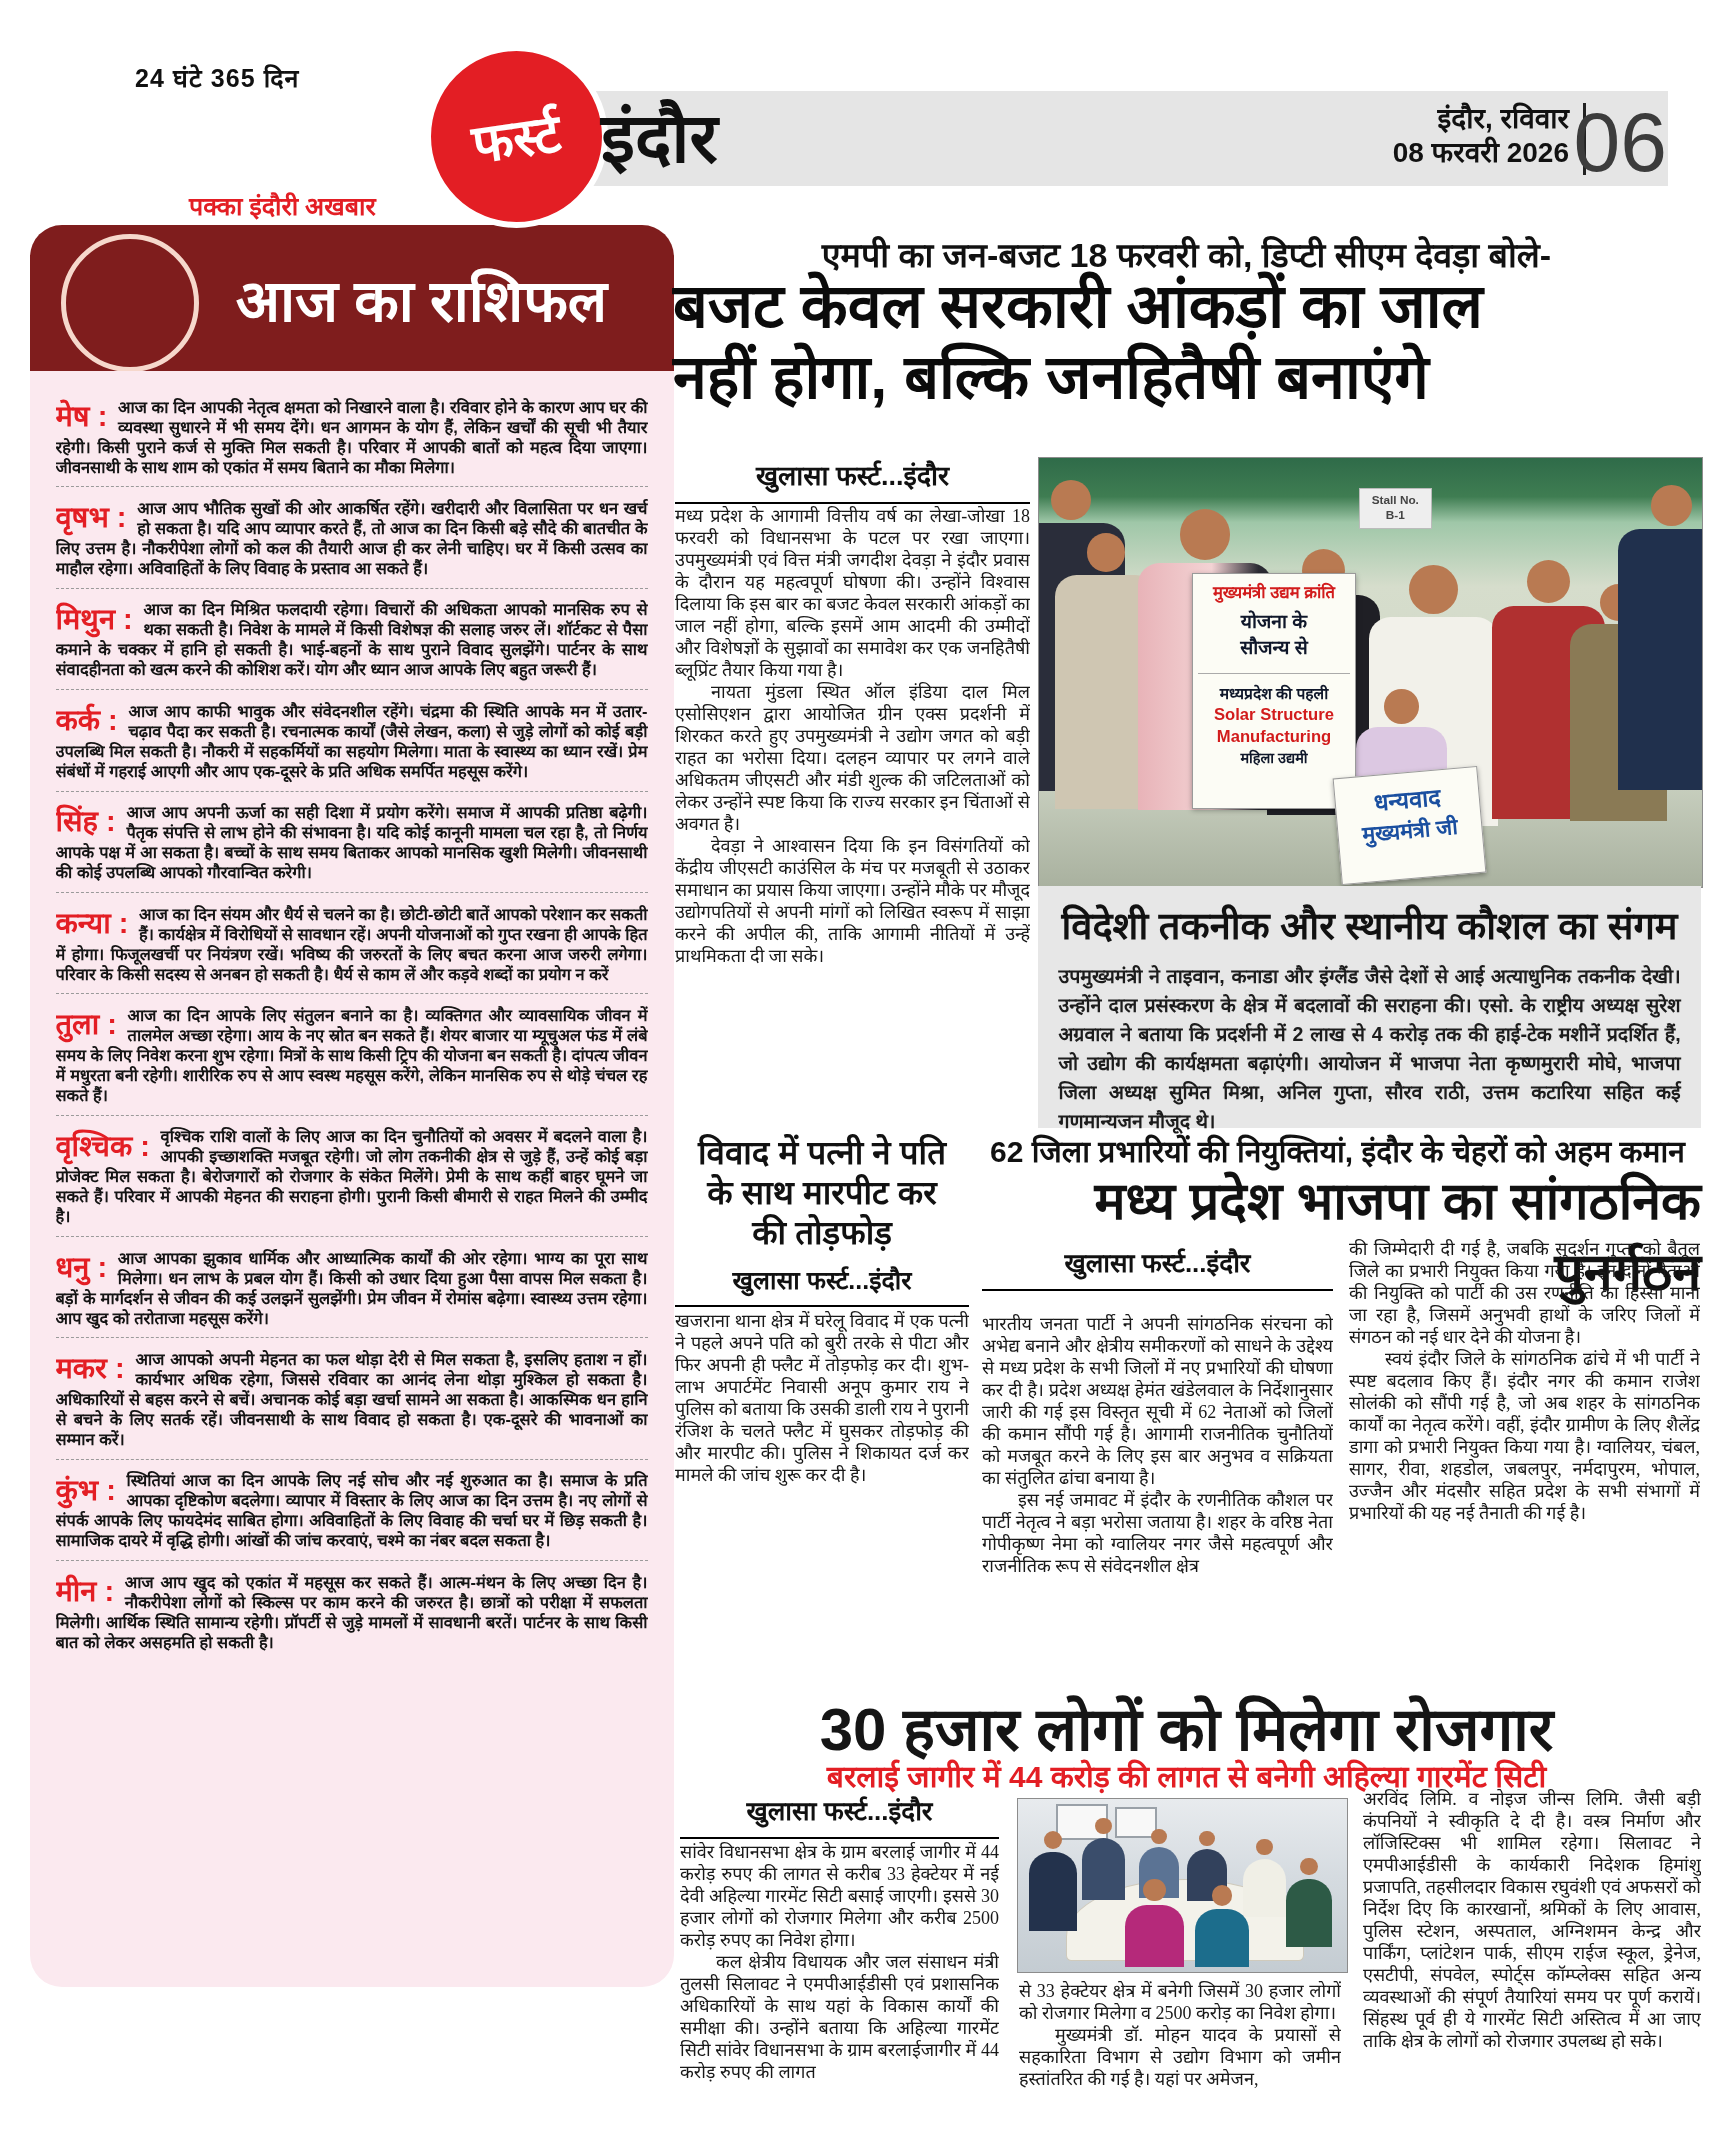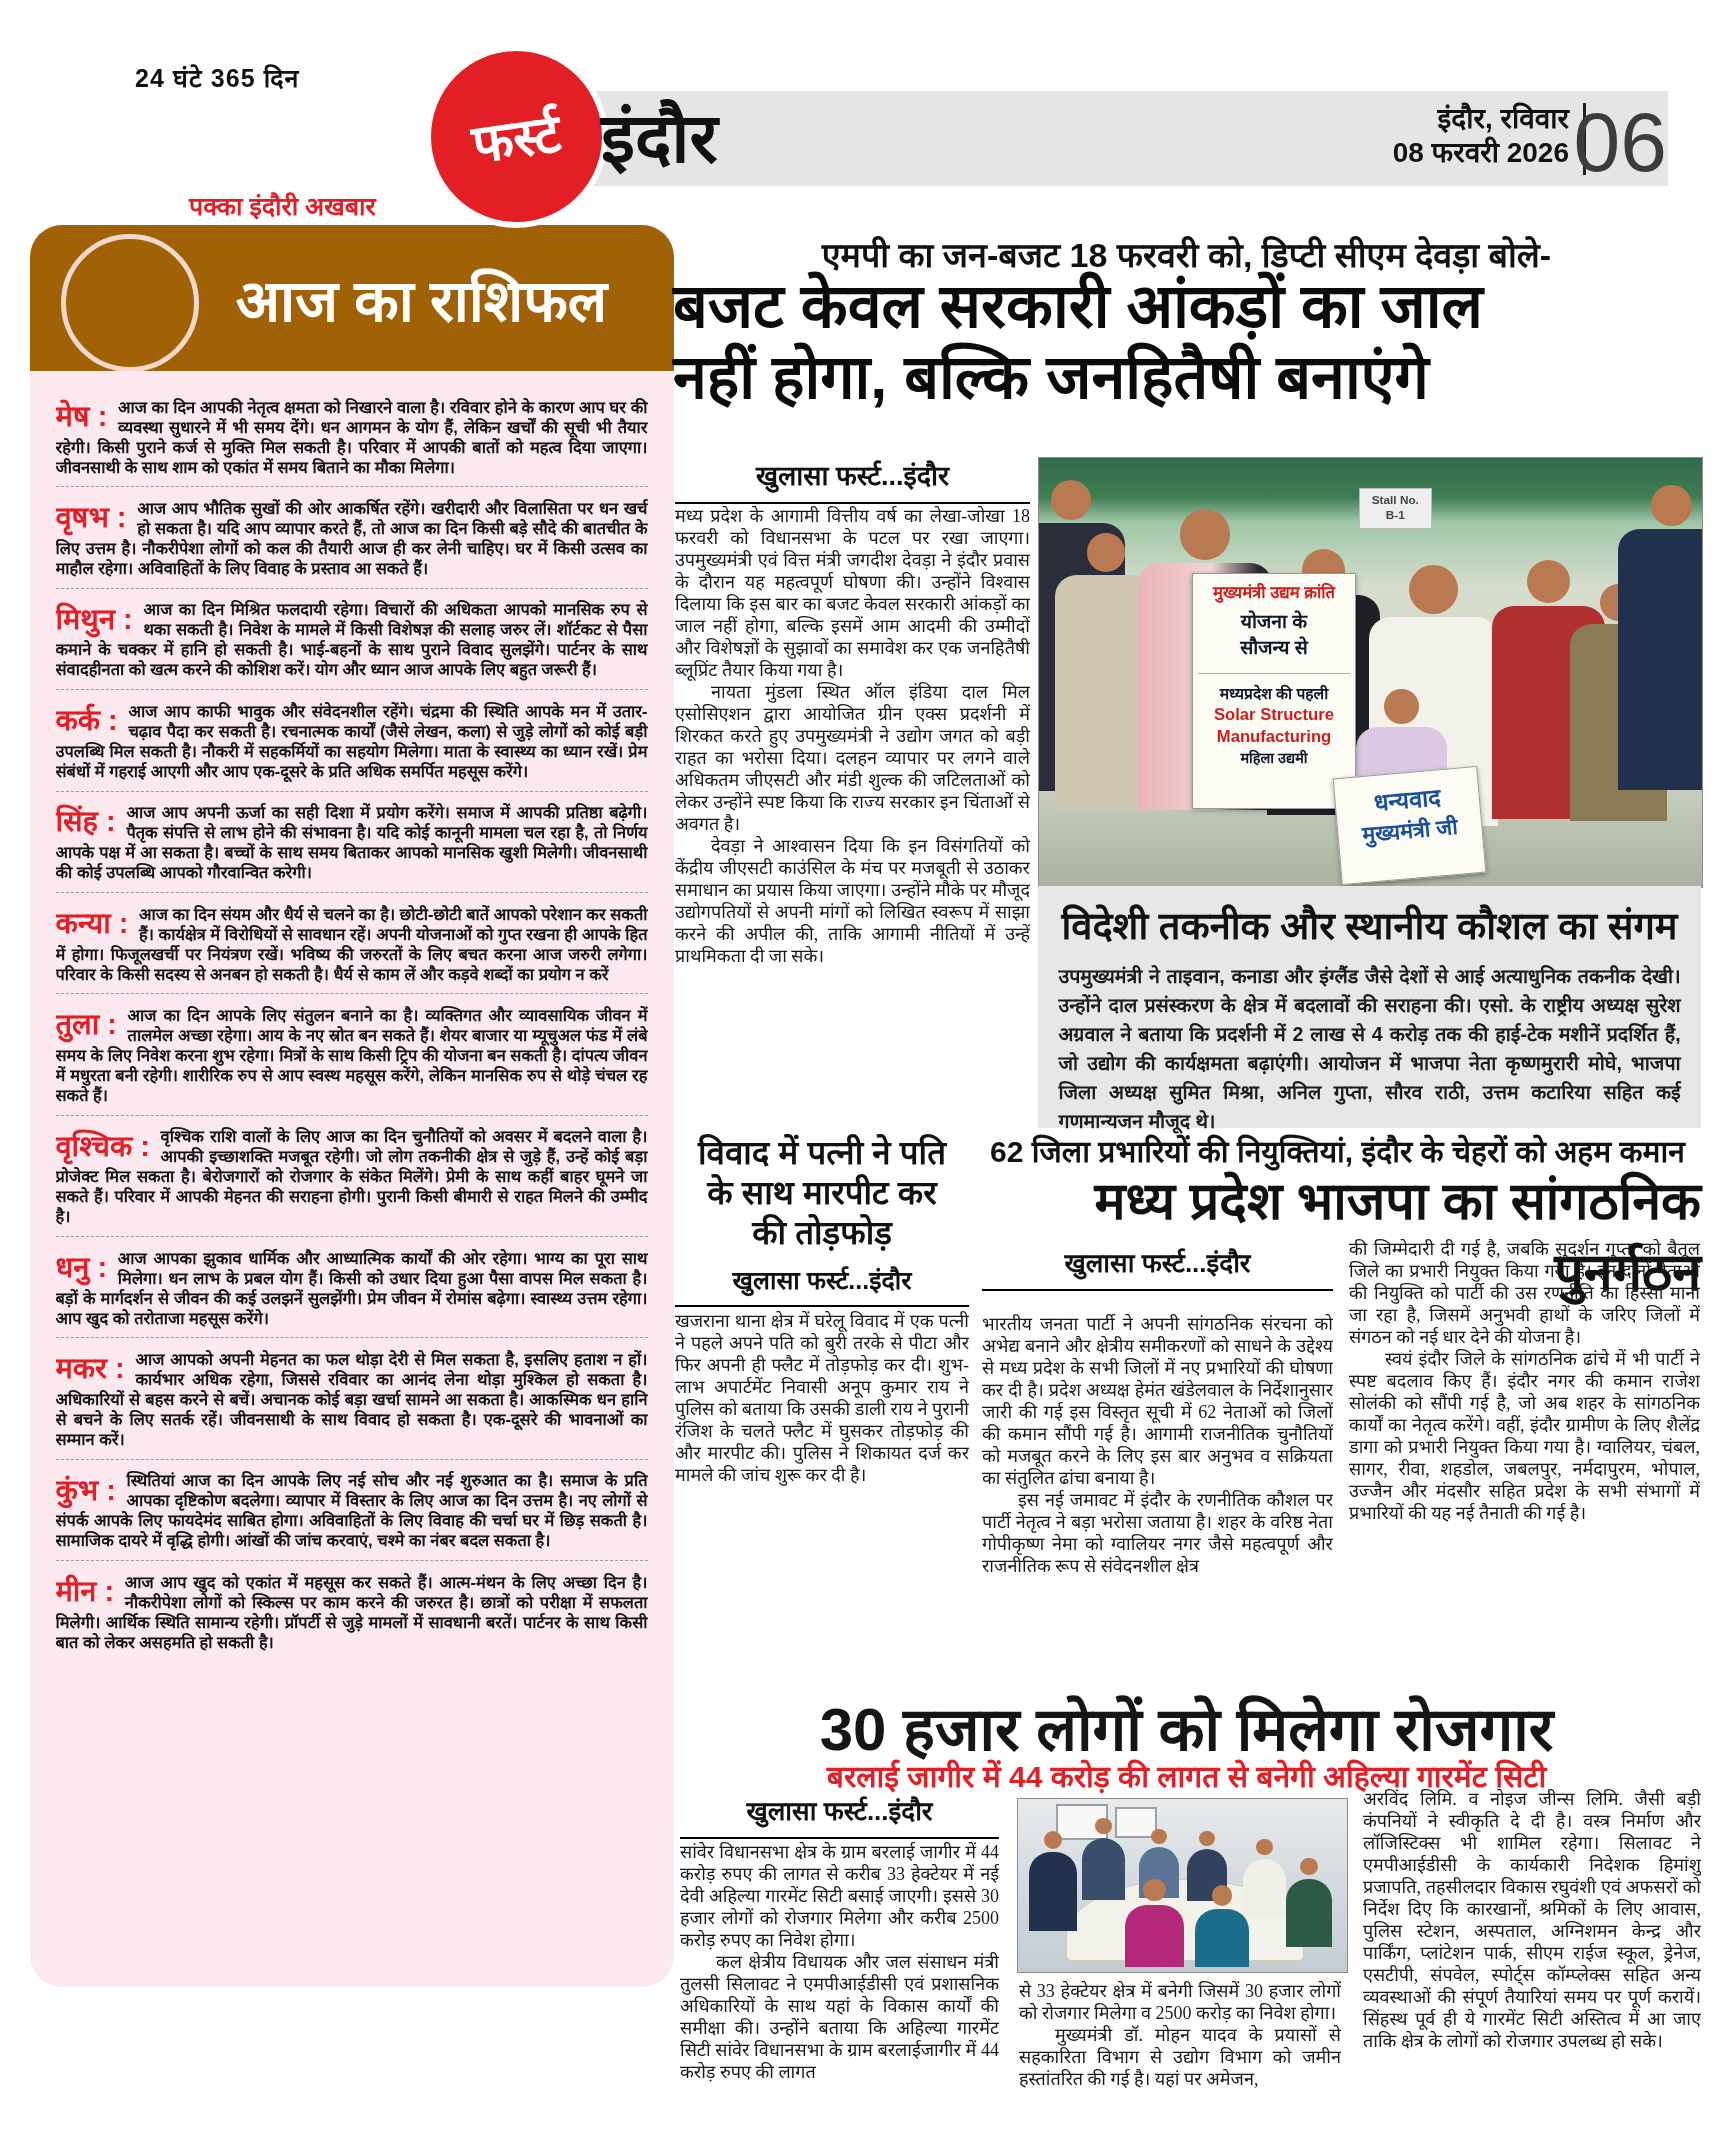--- a/index.html
+++ b/index.html
@@ -16,21 +16,21 @@
   .mast-circle{left:425px;top:45px;width:171px;height:171px;border-radius:50%;background:#e31e24;
                border:6.4px solid #fff;display:flex;align-items:center;justify-content:center;z-index:3;}
   .mast-circle span{color:#fff;font-size:53px;font-weight:900;transform:rotate(-8deg);}
   .mast-edition{left:601px;top:91px;height:95px;line-height:95px;font-size:69px;font-weight:900;z-index:4;}
   .mast-date{right:161px;top:102px;text-align:right;font-size:28px;font-weight:800;line-height:34px;z-index:4;}
   .mast-divider{right:144px;top:103px;width:2.7px;height:72px;background:#222;z-index:4;}
   .mast-pageno{right:63px;top:94px;font-size:84px;font-weight:400;color:#3c3c3c;z-index:4;}
 
   
   .horo{left:29.5px;top:225px;width:644px;height:1762px;}
-  .horo-head{position:absolute;left:0;top:0;width:100%;height:146px;background:#a16207;
+  .horo-head{position:absolute;left:0;top:0;width:100%;height:146px;background:#7f1d1d;
              border-radius:32px 32px 0 0;}
   .horo-wheel{position:absolute;left:31px;top:8.6px;width:128px;height:128px;border-radius:50%;
               border:5.4px solid #f6d8cc;
               background:radial-gradient(circle,#eafaf5 0 26%,#6fae a1 0,#74b3a6 26% 42%,#2f7c6c 42% 58%,#a8d8cd 58% 76%,#548f82 76% 100%);}
   .horo-title{position:absolute;left:172px;top:0;width:440px;height:146px;display:flex;align-items:center;
               justify-content:center;color:#fff;font-size:58px;font-weight:900;}
   .horo-body{position:absolute;left:0;top:146px;width:100%;height:1616px;background:#fbe9ef;
              border-radius:0 0 32px 32px;padding:15px 26px;box-sizing:border-box;overflow:hidden;}
   .horo-entry{padding:10.7px 0 9.7px;border-bottom:1.6px dashed #9a9a9a;overflow:hidden;}
   .horo-entry:last-child{border-bottom:none;}

